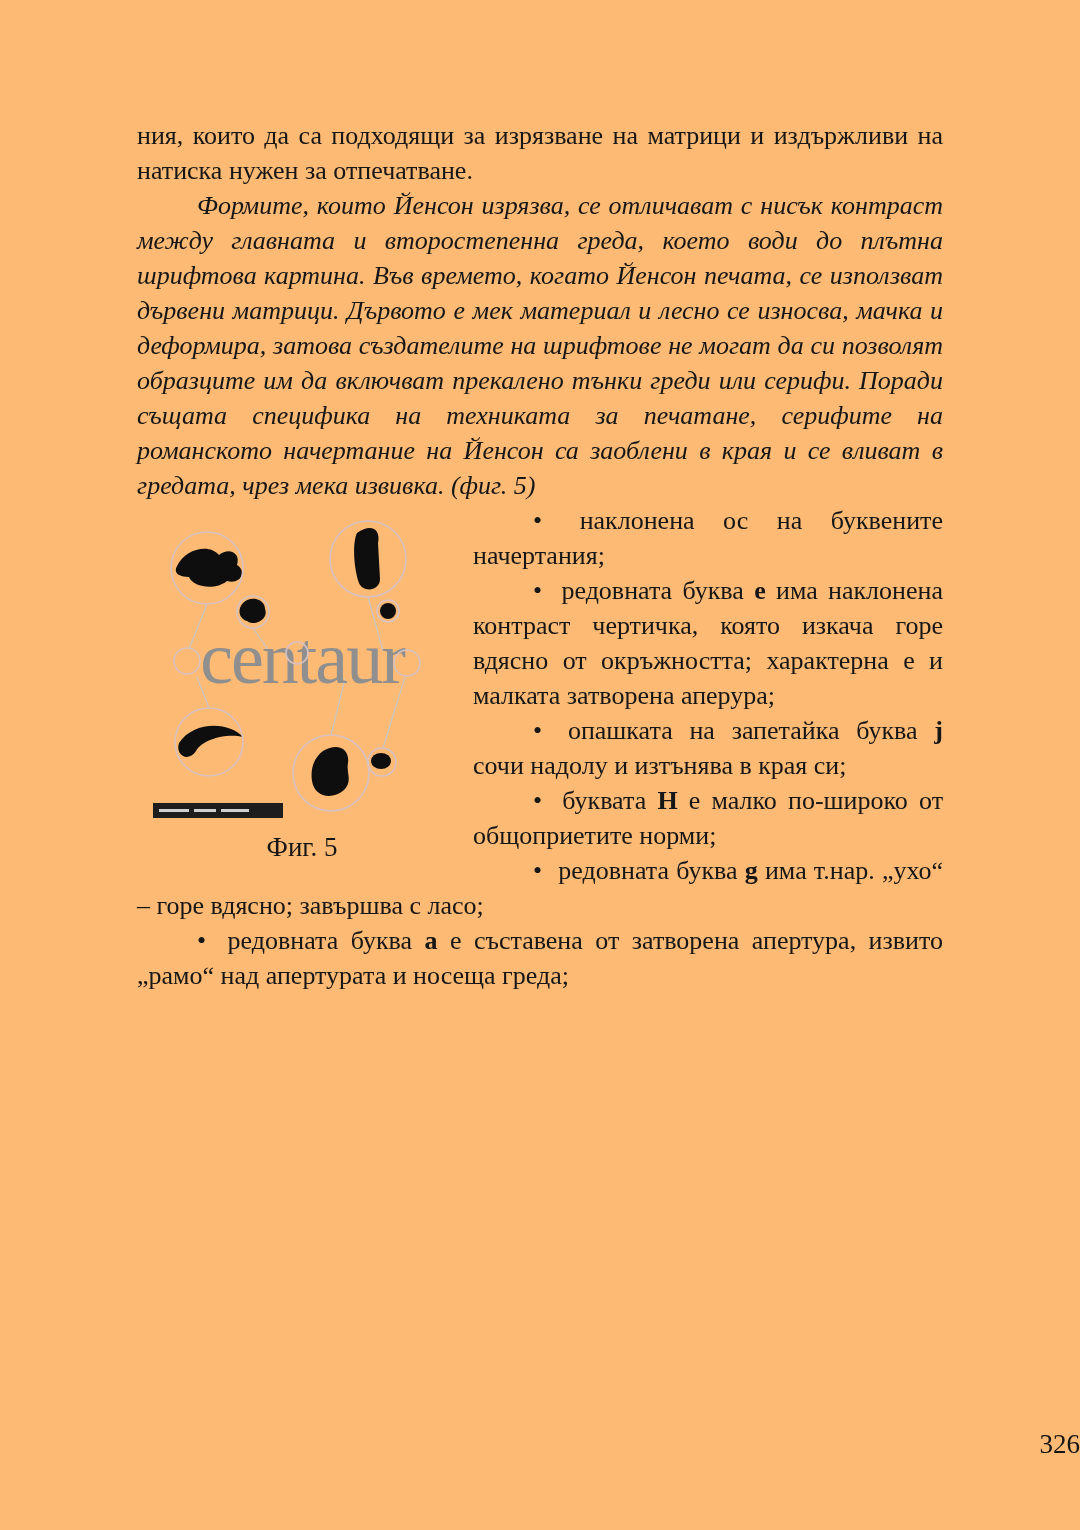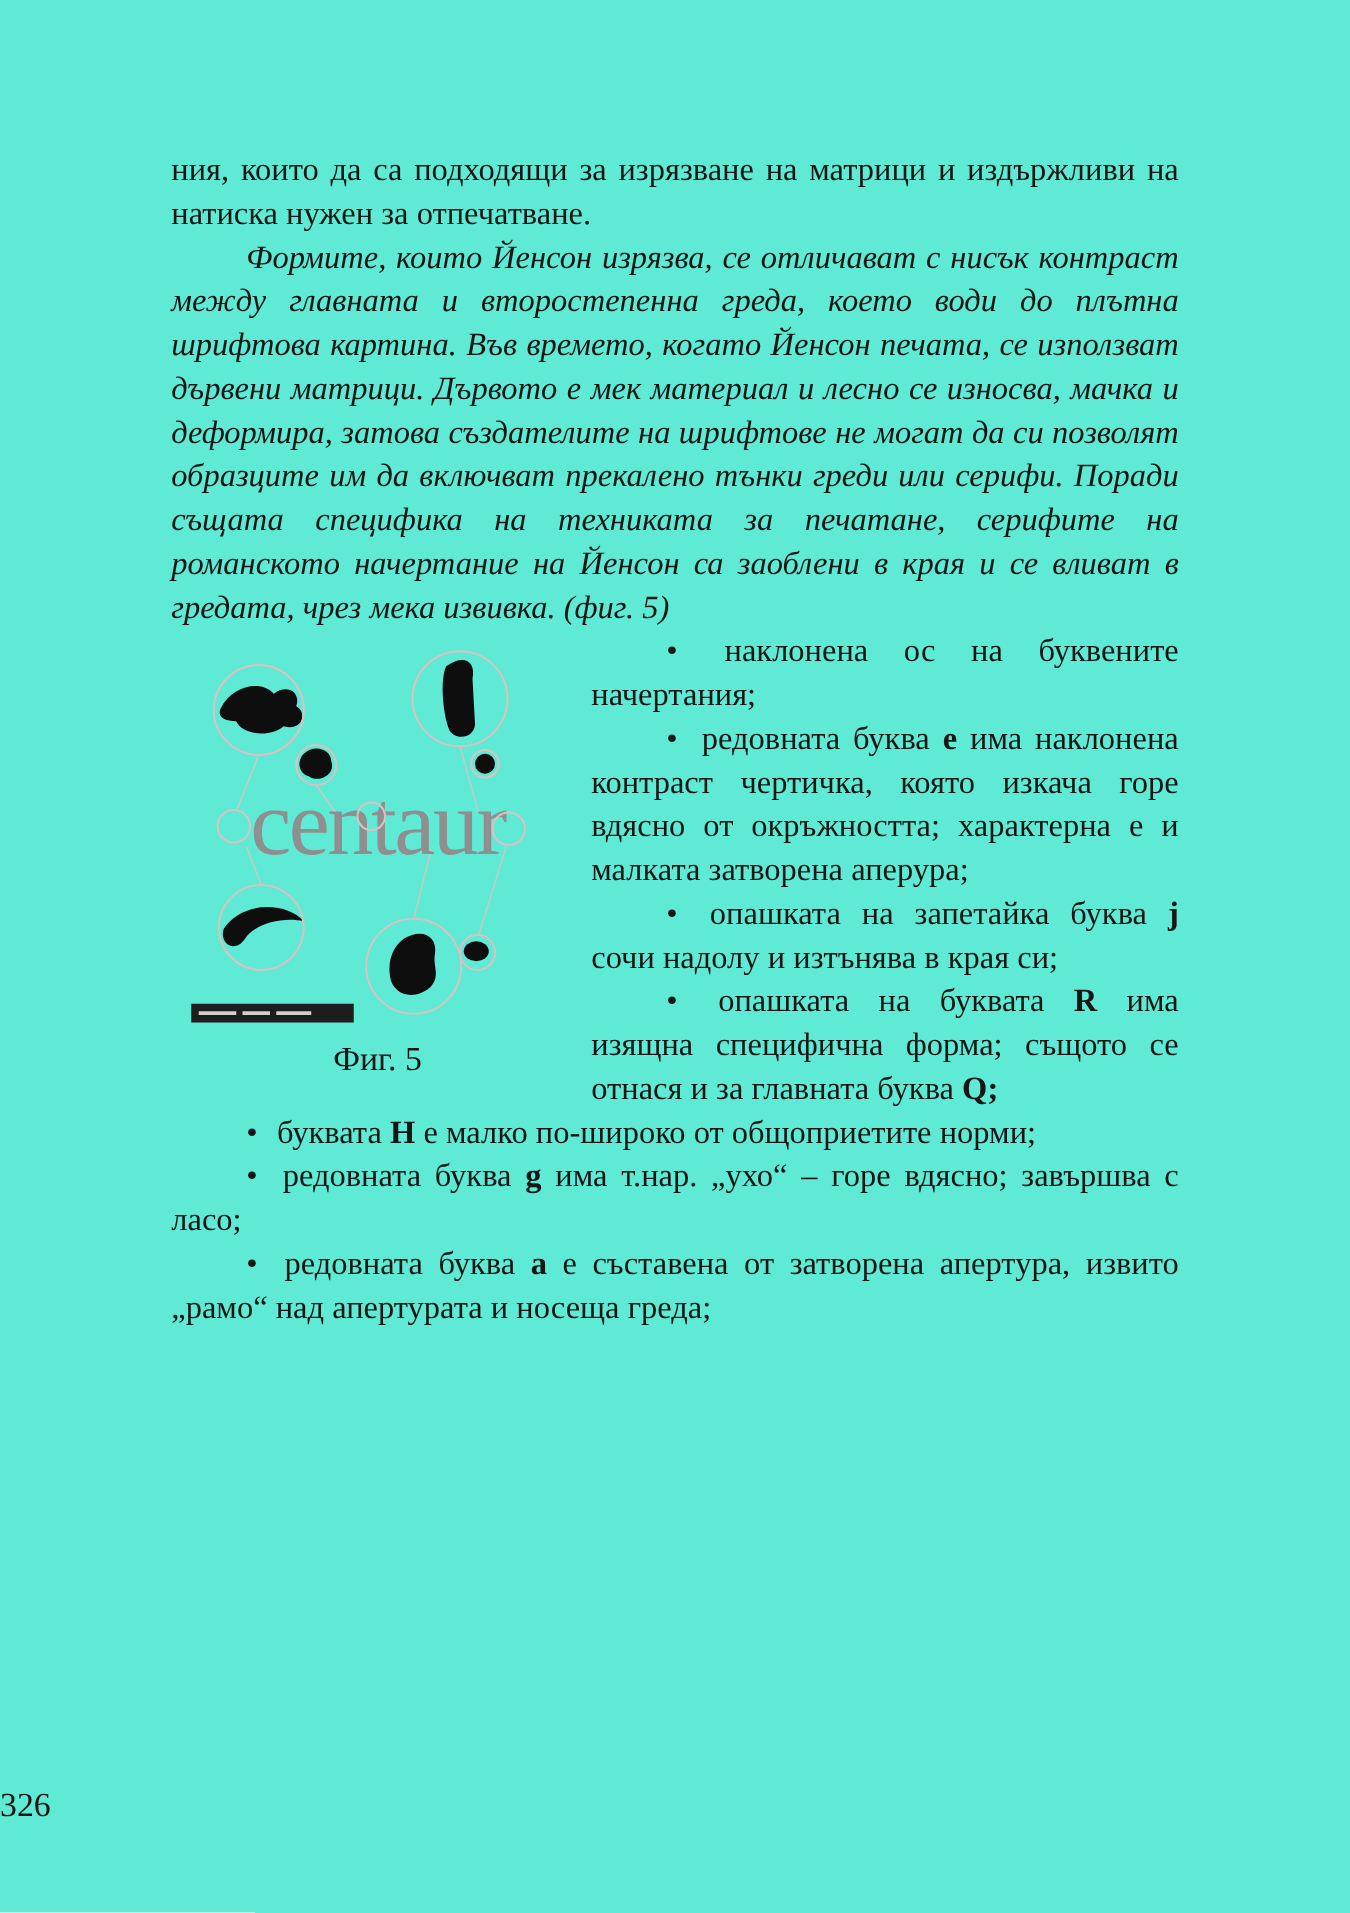--- a/index.html
+++ b/index.html
@@ -5,21 +5,21 @@
   html, body {
     margin: 0;
     padding: 0;
     background: #ffffff;
   }
   .page {
     position: relative;
     width: 1080px;
     height: 1530px;
     margin: 0 auto;
-    background: #5eead4;
+    background: #fdba74;
     box-sizing: border-box;
     padding: 118px 137px 0 137px;
     font-family: "Liberation Serif", "DejaVu Serif", serif;
     font-size: 26px;
     line-height: 35px;
     color: #161616;
     text-align: justify;
     overflow: hidden;
   }
   .page p { margin: 0; }
@@ -41,21 +41,21 @@
     font-weight: normal;
     font-size: 27px;
     margin-top: 4px;
     text-align: center;
   }
   .pageno {
     position: absolute;
     bottom: 68px;
     left: 0;
     right: 0;
-    text-align: left;
+    text-align: right;
     text-indent: 0;
     font-size: 27px;
   }
   .clear { clear: both; }
 </style>
 </head>
 <body>
 
 <div class="page">
 
@@ -111,21 +111,20 @@
   </figure>
 
 
   <p class="bullet"><span class="dot">•</span> <span><span>наклонена ос на буквените начертания;</span></span></p>
 
   <p class="bullet"><span class="dot">•</span> <span><span>редовната буква </span><b>е</b><span> има наклонена контраст чертичка, която изкача горе вдясно от окръжността; характерна е и малката затворена аперура;</span></span></p>
 
   <p class="bullet"><span class="dot">•</span> <span><span>опашката на запетайка буква </span><b>j</b><span> сочи надолу и изтънява в края си;</span></span></p>
 
 
-  <p class="bullet"><span class="dot">•</span> <span><span>опашката на буквата </span><b>R</b><span> има изящна специфична форма; същото се отнася и за главната буква </span><b>Q;</b></span></p>
 
   <p class="bullet"><span class="dot">•</span> <span><span>буквата </span><b>H</b><span> е малко по-широко от общоприетите норми;</span></span></p>
 
 
   <p class="bullet"><span class="dot">•</span> <span><span>редовната буква </span><b>g</b><span> има т.нар. „ухо“ – горе вдясно; завършва с ласо;</span></span></p>
 
   <p class="bullet"><span class="dot">•</span> <span><span>редовната буква </span><b>a</b><span> е съставена от затворена апертура, извито „рамо“ над апертурата и носеща греда;</span></span></p>
 
   <div class="clear"></div>
 

